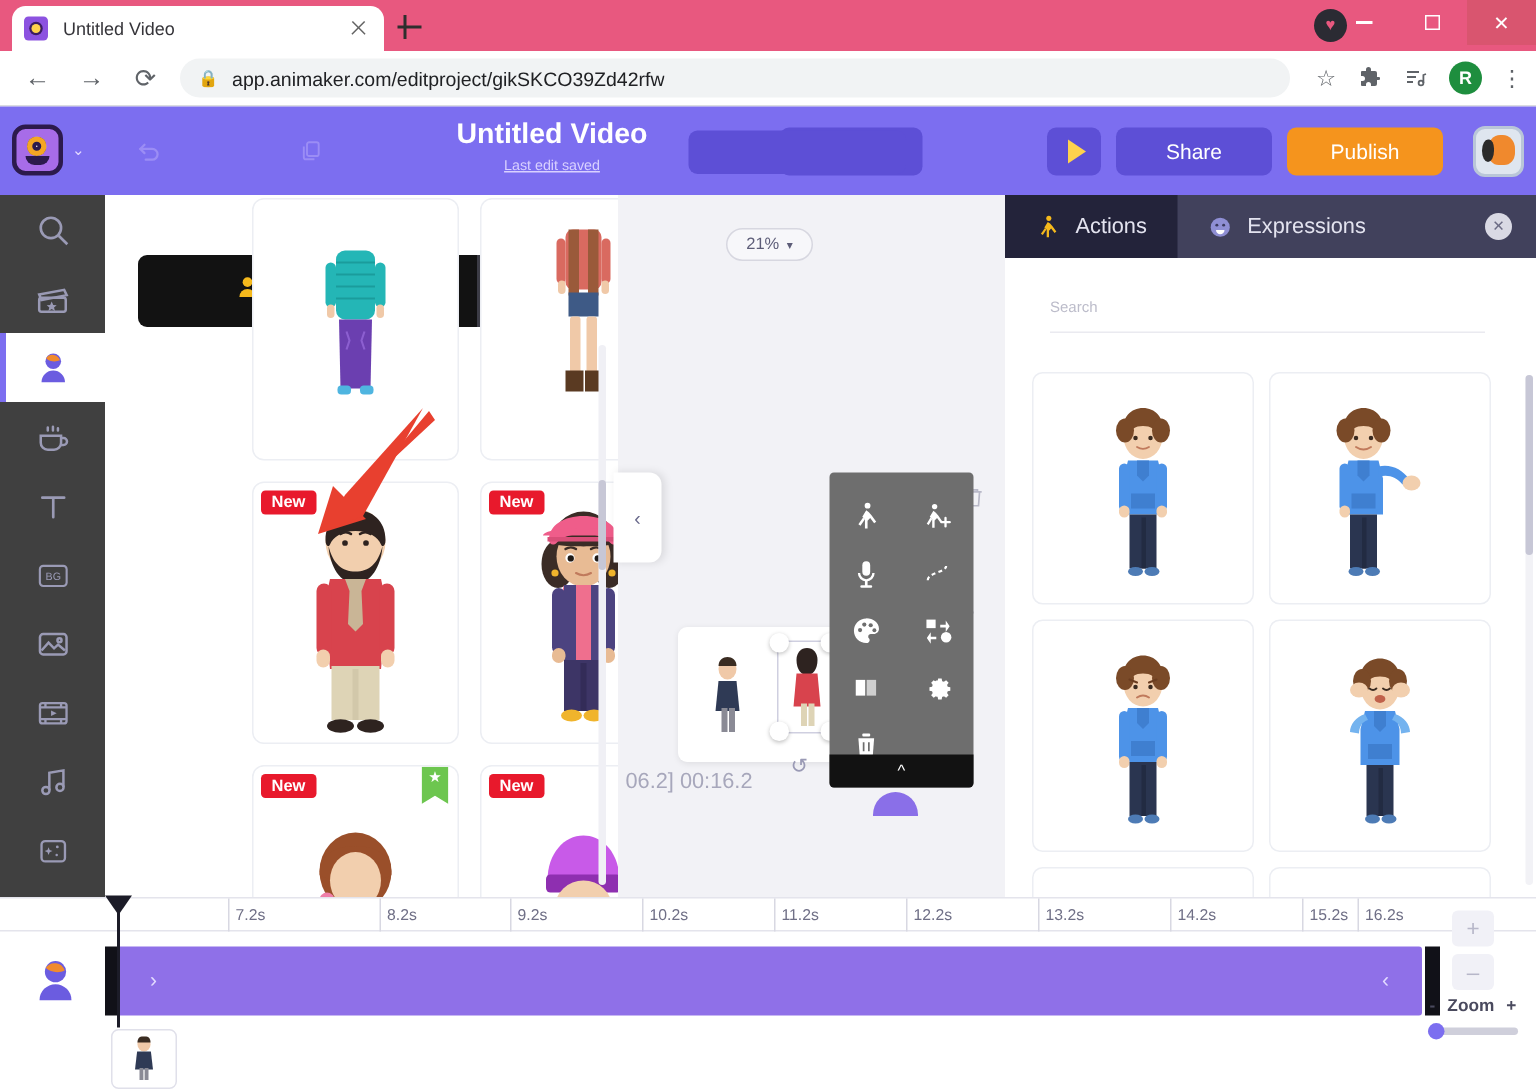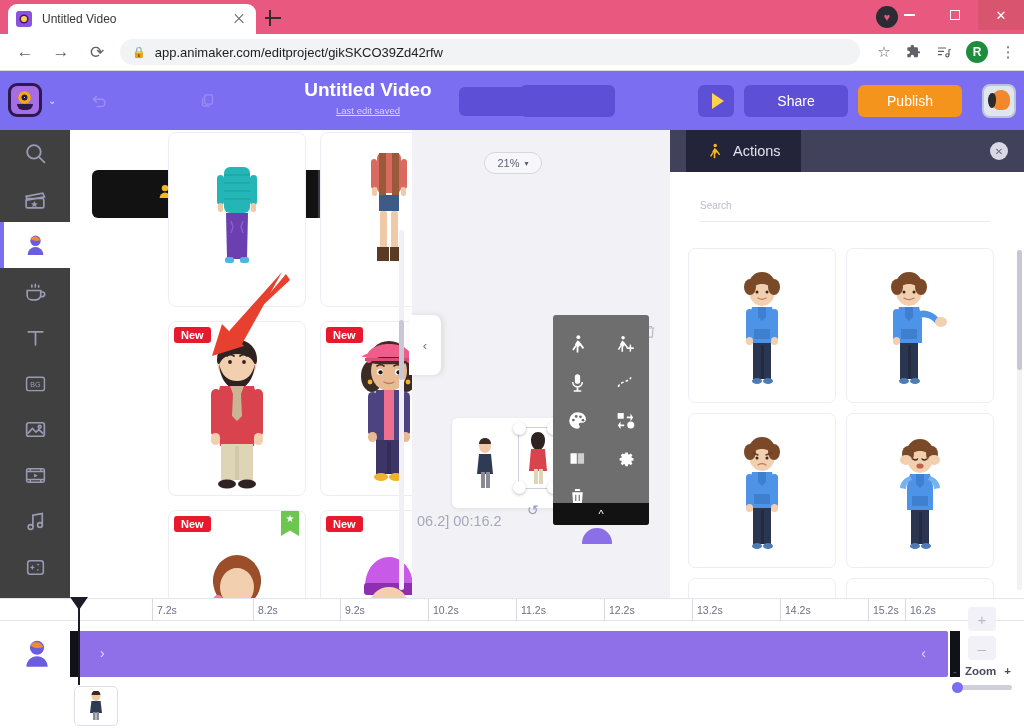--- a/index.html
+++ b/index.html
@@ -323,21 +323,21 @@
     background: #8a6fe8; border-radius: 15px 15px 0 0;
   }
 
   
   .right-panel {
     position: absolute; top: 130px; left: 670px; width: 354px; height: 468px;
     background: #ffffff;
   }
   .rp-tabs {
     position: absolute; left: 0; top: 0; width: 354px; height: 42px;
-    background: #41415c; display: flex;  padding-left: 16px;
+    background: #41415c; display: flex; 
   }
   .rp-tab {
     height: 42px; display: flex; align-items: center; gap: 10px; padding: 0 20px;
     color: #e3e3ef; font-size: 14.5px; cursor: pointer;
   }
   .rp-tab.active { background: #23233a; }
   .rp-tab svg { width: 17px; height: 17px; }
   .rp-close {
     position: absolute; right: 16px; top: 12px; width: 18px; height: 18px;
     border-radius: 50%; background: #d9d9e4; color: #6b6b84; font-size: 10px;
@@ -843,20 +843,29 @@
   <div class="right-panel">
     <div class="rp-tabs">
       <div class="rp-tab active">
         <svg viewBox="0 0 24 24" fill="#f5b91c">
             <circle cx="13" cy="3.6" r="2.4"></circle>
             <path d="M12 7l-3.2 5.2 2.2 2v7.2h2.2v-6.2l2-2 3.2 4.2 1.7-1.3-3.8-5.2-2.1-2.4z"></path>
             <path d="M9.4 12.8L5.6 18.2l1.7 1.2 3.5-5.2z"></path>
           </svg>
         <span>Actions</span>
       </div>
+      <div class="rp-tab">
+        <svg viewBox="0 0 24 24">
+            <circle cx="12" cy="12" r="9" fill="#8f8fd4"></circle>
+            <circle cx="8.8" cy="10" r="1.4" fill="#3a3a5e"></circle>
+            <circle cx="15.2" cy="10" r="1.4" fill="#3a3a5e"></circle>
+            <path d="M8 14.5h8a4 4 0 01-8 0z" fill="#fff"></path>
+          </svg>
+        <span>Expressions</span>
+      </div>
       <div class="rp-close">✕</div>
     </div>
 
     <div class="rp-search">
       <span>Search</span>
     </div>
 
     <div class="rp-grid">
       <div class="rp-row">
         <div class="rp-card">

